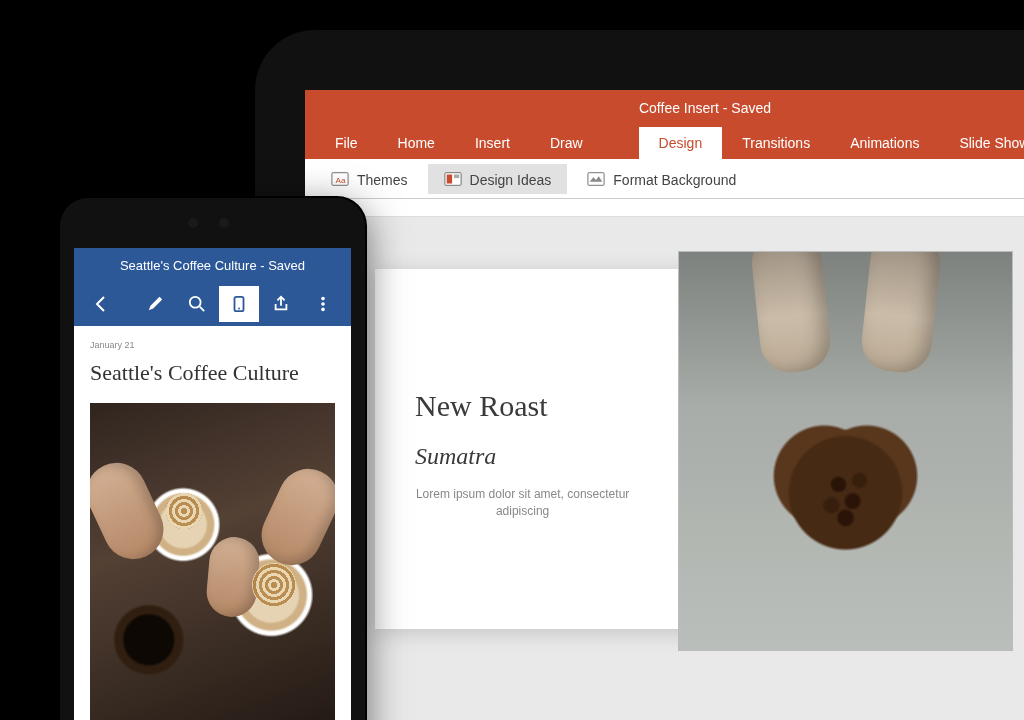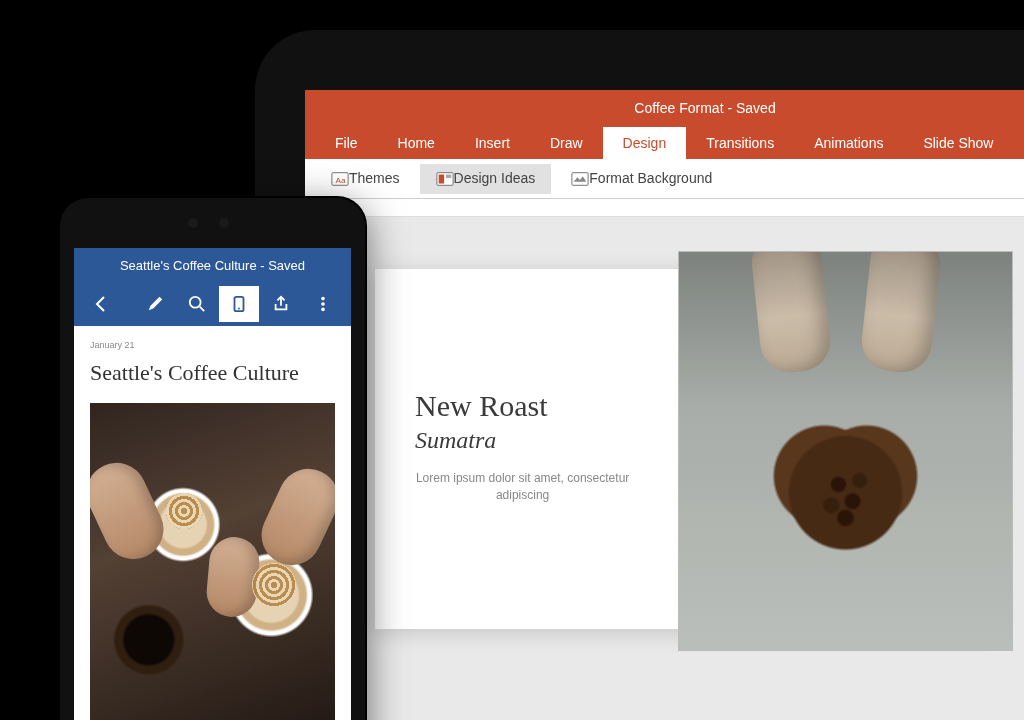--- a/index.html
+++ b/index.html
@@ -51,35 +51,37 @@
     gap: 0;
   }
   .pp-tab {
     padding: 8px 20px;
     cursor: pointer;
     white-space: nowrap;
   }
   .pp-tab.active {
     background: #fff;
     color: #c84b2d;
+    margin-left: 36px;
   }
   .pp-ribbon {
     background: #fff;
     height: 40px;
     border-bottom: 1px solid #ccc;
     display: flex;
     align-items: center;
     padding-left: 10px;
     gap: 4px;
     font-size: 14px;
     color: #444;
   }
   .pp-ribbon-btn {
     display: flex;
-    align-items: flex-start;
+    align-items: flex-end;
+    gap: 8px;
     padding: 6px 16px;
     cursor: pointer;
   }
   .pp-ribbon-btn.selected { background: #e1e1e1; }
   .ribbon-icon {
     width: 18px;
     height: 18px;
     display: inline-block;
   }
   .pp-canvas {
@@ -112,21 +114,21 @@
     background: #fff;
     box-shadow: 0 4px 20px rgba(0,0,0,.15);
     display: flex;
   }
   .slide-text {
     width: 46%;
     padding: 120px 30px 0 40px;
     font-family: Georgia, "Times New Roman", serif;
     color: #3a3a3a;
   }
-  .slide-text h1 { font-size: 30px; font-weight: 400; margin-bottom: 4px; }
+  .slide-text h1 { font-size: 30px; font-weight: 400; margin-bottom: 20px; }
   .slide-text h2 { font-size: 24px; font-style: italic; font-weight: 400; margin-bottom: 16px; }
   .slide-text p  { font-size: 12px; color: #888; line-height: 1.4; font-family: "Segoe UI", sans-serif; text-align: center; }
   .slide-image {
     width: 54%;
     position: relative;
     top: -18px;
     right: -18px;
     height: 400px;
     border: 1px solid #bbb;
     overflow: hidden;
@@ -274,21 +276,21 @@
   .hand-c { left: 48%; top: 42%; transform: rotate(5deg); width: 50px; height: 80px; }
 
 </style>
 </head>
 <body>
 
 <div class="tablet">
   <div class="tablet-screen">
 
     <div class="pp-titlebar">
-      <span>Coffee Format - Saved</span>
+      <span>Coffee Insert - Saved</span>
     </div>
 
     <div class="pp-tabs">
       <div class="pp-tab">File</div>
       <div class="pp-tab">Home</div>
       <div class="pp-tab">Insert</div>
       <div class="pp-tab">Draw</div>
       <div class="pp-tab active">Design</div>
       <div class="pp-tab">Transitions</div>
       <div class="pp-tab">Animations</div>

